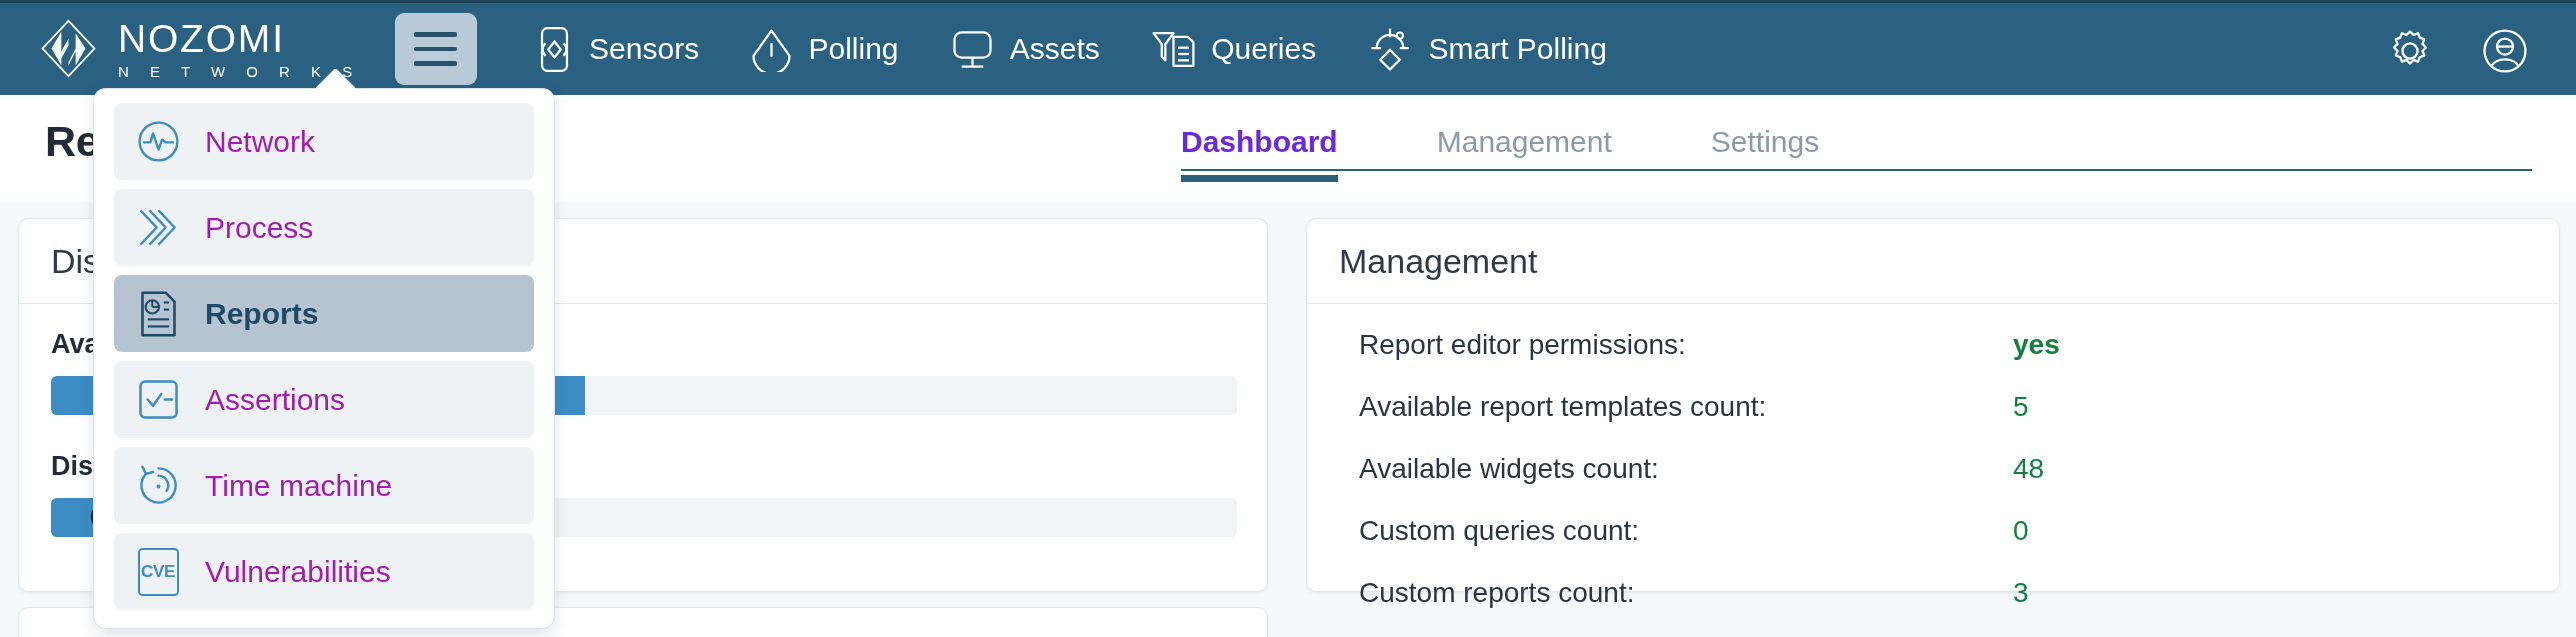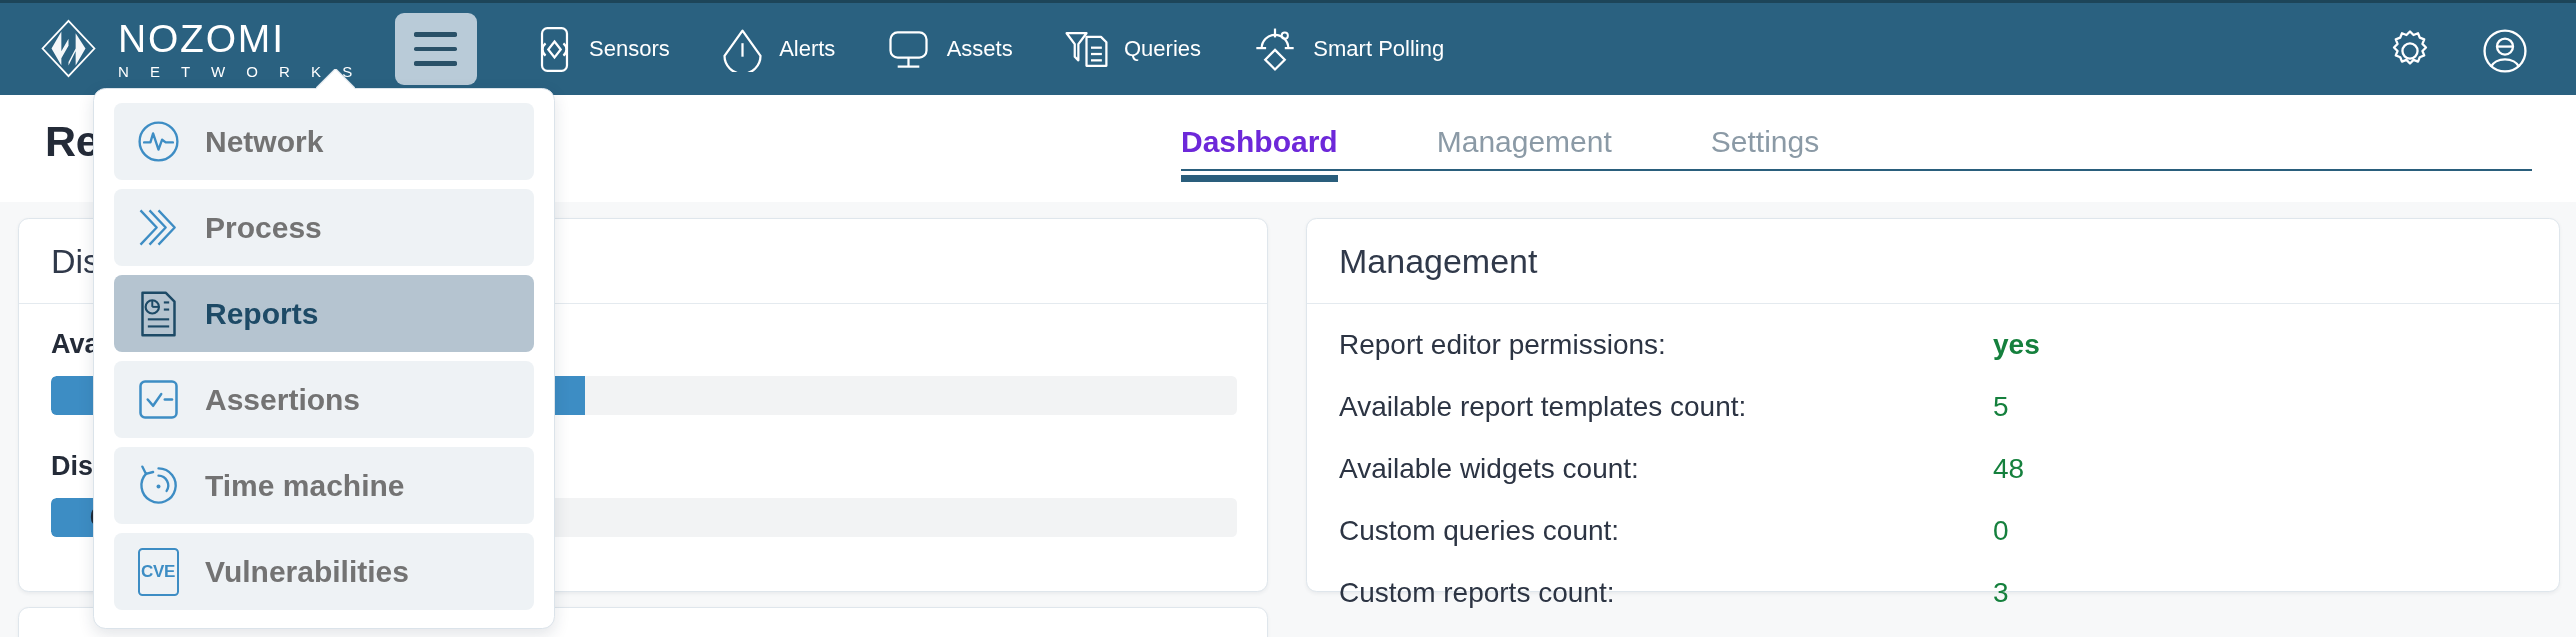--- a/index.html
+++ b/index.html
@@ -28,21 +28,21 @@
     margin-left: 34px; width: 82px; height: 72px;
     background: #b9cbd8; border-radius: 9px;
     display: flex; flex-direction: column; align-items: center; justify-content: center;
     gap: 10px; position: relative; cursor: pointer;
   }
   .hamburger-btn i { display:block; width: 43px; height: 4.5px; background: #2a5168; border-radius: 1.8px; }
 
   .navitems { display: flex; align-items: center; margin-left: 32px; gap: 0; }
   .navitem {
     display: flex; align-items: center; gap: 14.3px;
-    color: #ffffff; font-size: 22px; font-weight: 400;
+    color: #ffffff; font-size: 30px; font-weight: 400;
     padding: 0 25px; cursor: pointer; white-space: nowrap;
   }
   .navitem svg { display: block; }
 
   .nav-right { position: absolute; right: 47px; top: 0; height: 95px; display: flex; align-items: center; gap: 47px; }
   .nav-right svg { display: block; cursor: pointer; }
 
   
   .titlerow { position: absolute; left: 0; top: 95px; width: 2576px; height: 107px; background: #ffffff; }
   .page-title {
@@ -90,21 +90,21 @@
   .bar-fill { position: absolute; left: 0; top: 0; height: 100%; background: #3d8dc4; border-radius: 5.4px 0 0 5.4px; }
   .bar-badge {
     position: absolute; left: 0; top: 0; height: 100%;
     background: #3d8dc4; border-radius: 5.4px;
     display: flex; align-items: center; justify-content: center;
     color: #1f2937; font-size: 23px; font-weight: 700; padding: 0 12.5px;
   }
   .disk-block { margin-bottom: 36px; }
 
   
-  .mg-row { display: flex; align-items: center; margin-bottom: 30px; }
+  .mg-row { display: flex; align-items: center; margin-bottom: 30px; margin-left: 20px; }
   .mg-key { width: 654px; font-size: 28px; color: #2c3443; font-weight: 400; }
   .mg-val { font-size: 28px; color: #15803d; font-weight: 400; }
   .mg-val.bold { font-weight: 700; }
 
   
   .dropdown {
     position: absolute; left: 93px; top: 88px; width: 462px;
     background: #ffffff; border: 1.8px solid #dbe3ea; border-radius: 12.5px;
     box-shadow: 0 5.4px 16px rgba(25,45,65,0.12);
     padding: 14.3px 20px 18px 20px; z-index: 50;
@@ -117,21 +117,21 @@
     background: #ffffff; border-left: 1.8px solid #dbe3ea; border-top: 1.8px solid #dbe3ea;
     transform: rotate(45deg);
   }
   .menu-item {
     display: flex; align-items: center; gap: 23px;
     height: 77px; padding: 0 20px; margin-bottom: 9px;
     background: #eef2f5; border-radius: 8px; cursor: pointer;
   }
   .menu-item:last-child { margin-bottom: 0; }
   .menu-item.active { background: #b5c4d0; }
-  .menu-label { font-size: 30px; color: #737373; font-weight: 700; white-space: nowrap; }
+  .menu-label { font-size: 30px; color: #a21caf; font-weight: 400; white-space: nowrap; }
   .menu-item.active .menu-label { color: #1d4a66; font-weight: 700; }
   .menu-icon { width: 48px; height: 48px; display: flex; align-items: center; justify-content: center; flex: 0 0 48px; }
   .menu-icon svg { display: block; }
   .cve-box {
     width: 41px; height: 48px; border: 2.7px solid #3d8dc4; border-radius: 4.5px;
     display: flex; align-items: center; justify-content: center;
     color: #3d8dc4; font-size: 17px; font-weight: 700; letter-spacing: -0.4px;
     font-family: "Liberation Sans", sans-serif;
     text-align: center;
   }
@@ -176,21 +176,21 @@
         <span>Sensors</span>
       </div>
 
       <div class="navitem">
         <span>
           <svg width="45" height="45" viewBox="0 0 50 50">
             <path d="M25 4 L45 32 a13 13 0 0 1 -40 0 Z" fill="none" stroke="#fff" stroke-width="2.5" stroke-linejoin="round"></path>
             <line x1="25" y1="18" x2="25" y2="33" stroke="#fff" stroke-width="2.5"></line>
           </svg>
         </span>
-        <span>Alerts</span>
+        <span>Polling</span>
       </div>
 
       <div class="navitem">
         <span>
           <svg width="47" height="45" viewBox="0 0 52 50">
             <rect x="6" y="6" width="40" height="28" rx="8" fill="none" stroke="#fff" stroke-width="2.5"></rect>
             <line x1="26" y1="34" x2="26" y2="44" stroke="#fff" stroke-width="2.5"></line>
             <line x1="14" y1="44" x2="38" y2="44" stroke="#fff" stroke-width="2.5"></line>
           </svg>
         </span>

